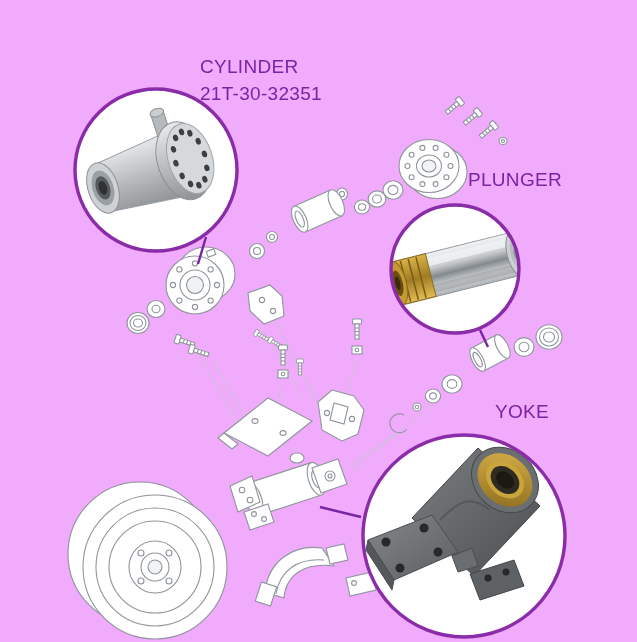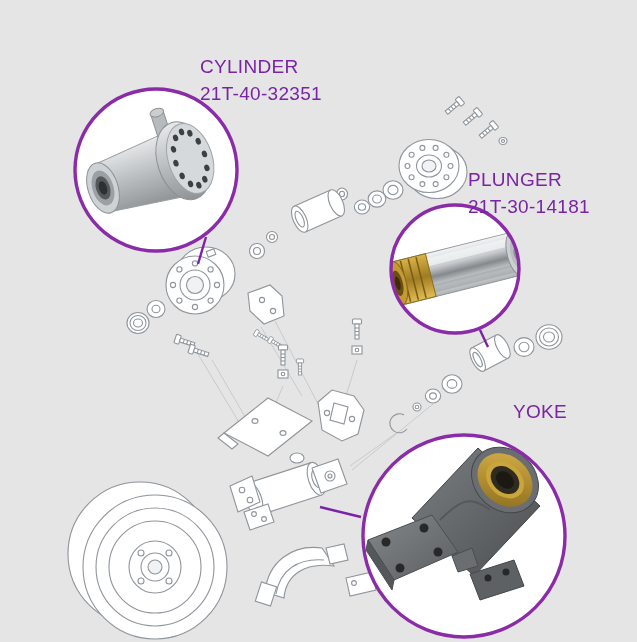--- a/index.html
+++ b/index.html
@@ -1,16 +1,16 @@
 <!DOCTYPE html>
 <html><head>
 <meta charset="utf-8">
 <style>
   html,body{margin:0;padding:0;background:#fff;}
-  #stage{position:relative;width:637px;height:642px;background:#e5e5e5;overflow:hidden;
+  #stage{position:relative;width:637px;height:642px;background:#f0abfc;overflow:hidden;
          font-family:"Liberation Sans",sans-serif;}
   svg{position:absolute;left:0;top:0;}
   .ln{stroke:#8f959b;stroke-width:1.1;fill:none;}
   .fw{stroke:#8f959b;stroke-width:1.1;fill:#ffffff;}
   .fg{stroke:#8f959b;stroke-width:1.1;fill:#f1f2f4;}
   .guide{stroke:#c3c7cc;stroke-width:0.9;fill:none;}
   .purple-line{stroke:#7a23a5;stroke-width:2.4;fill:none;}
   .callout-ring{fill:none;stroke:#8a2ba8;stroke-width:3.4;}
   .callout-bg{fill:#ffffff;stroke:none;}
   .label{position:absolute;color:#7a23a5;font-size:19px;line-height:27px;letter-spacing:.3px;
@@ -349,25 +349,24 @@
       <polygon points="470,574 514,560 524,586 480,600" fill="#5d6164" stroke="#44474a"></polygon>
       <circle cx="488" cy="578" r="3.5" fill="#26282a"></circle>
           <circle cx="506" cy="572" r="3.5" fill="#26282a"></circle>
     </g>
     <circle class="callout-ring" cx="464" cy="536" r="101"></circle>
   </g>
 </svg>
 
 <div class="label" style="left:200px;top:53px">
   <div class="t">CYLINDER</div>
-  <div class="p">21T-40-32351</div>
+  <div class="p">21T-30-32351</div>
 </div>
 
 <div class="label" style="left:468px;top:166px">
   <div class="t">PLUNGER</div>
-  <div class="p">21T-30-14181</div>
 </div>
 
-<div class="label" style="left:513px;top:398px">
+<div class="label" style="left:495px;top:398px">
   <div class="t">YOKE</div>
 </div>
 
 </div>
 
 </body></html>

